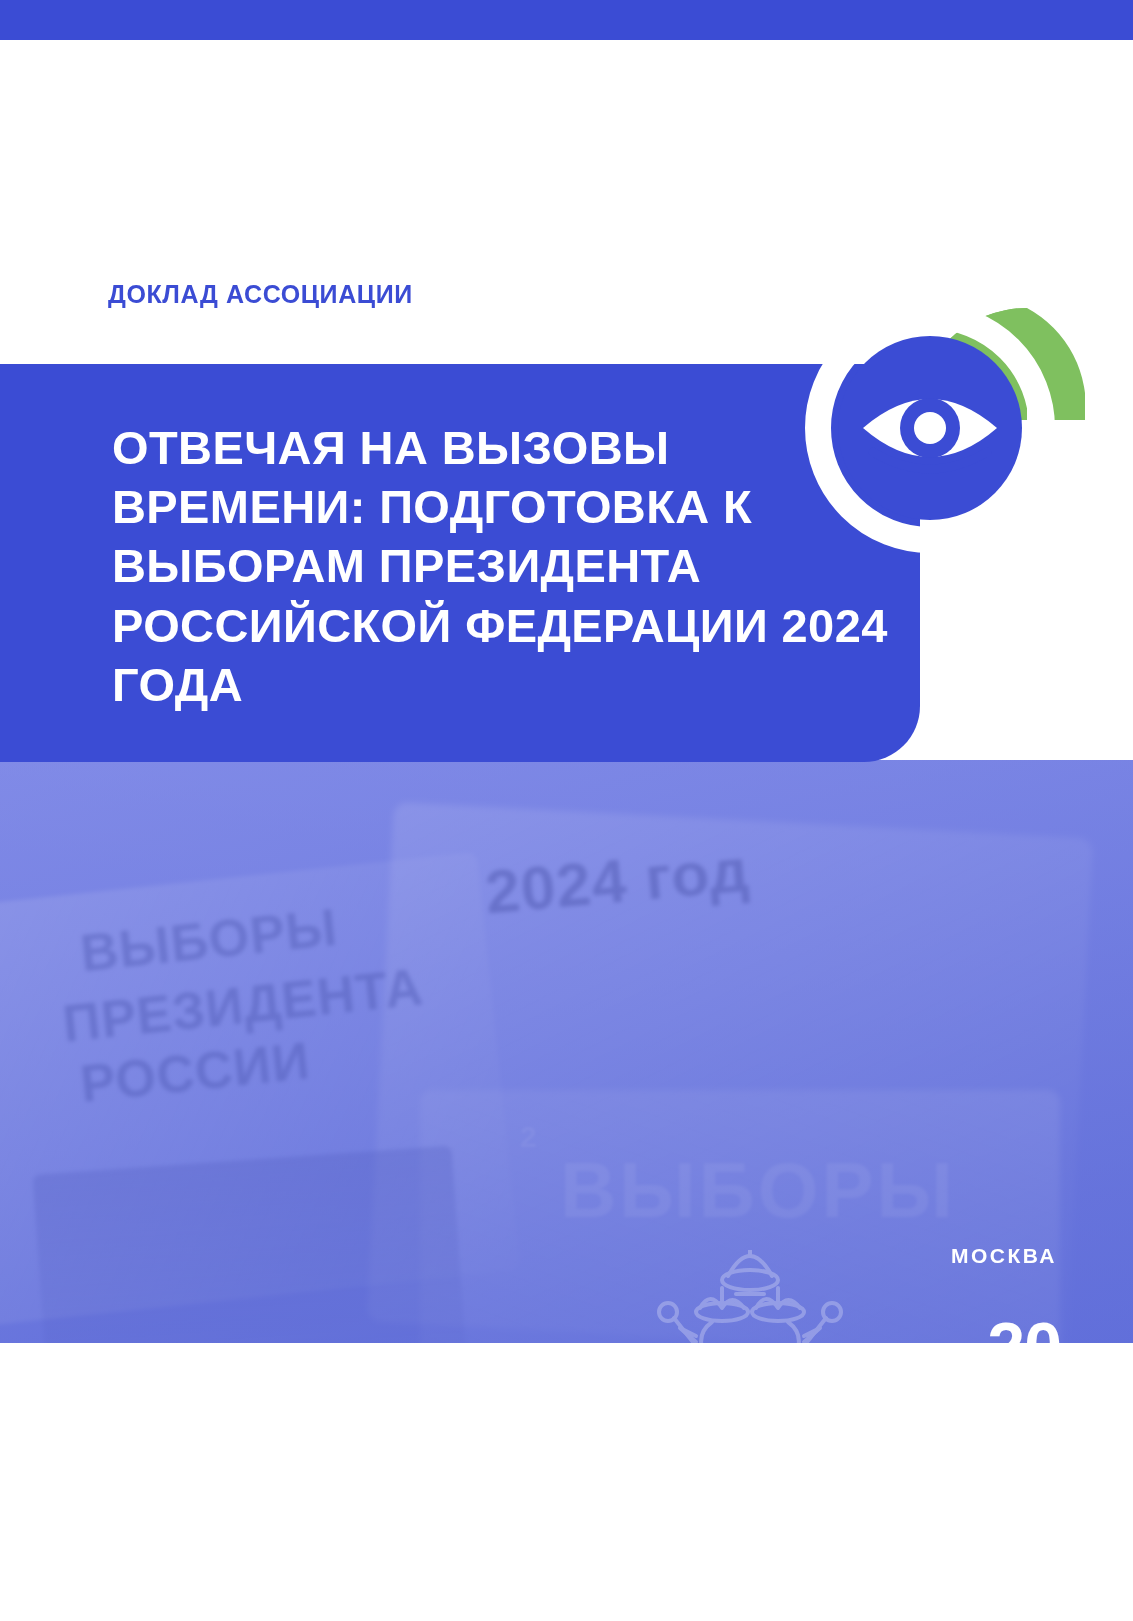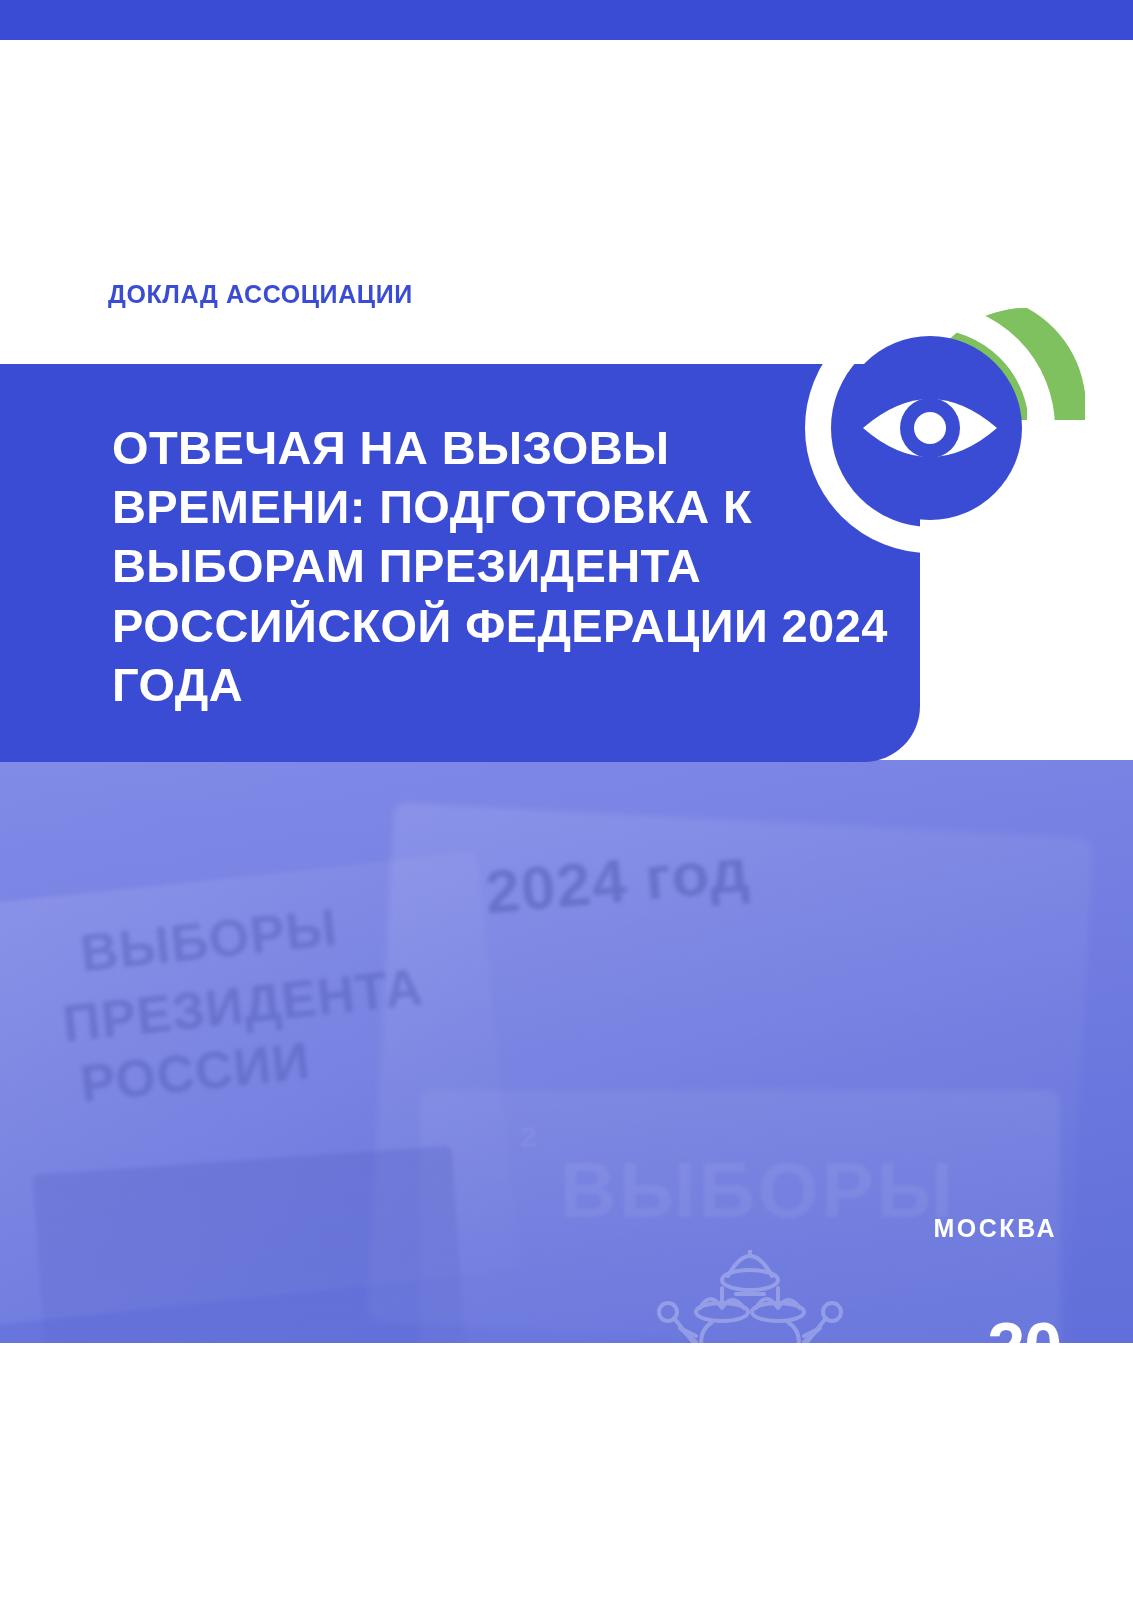--- a/index.html
+++ b/index.html
@@ -191,23 +191,23 @@
     left: 795px;
     top: 268px;
     width: 290px;
     height: 320px;
   }
 
   
   .city {
     position: absolute;
     right: 76px;
-    top: 1214px;
+    top: 1244px;
     color: #ffffff;
-    font-size: 25px;
+    font-size: 21px;
     font-weight: 600;
     letter-spacing: 2.5px;
     text-transform: uppercase;
   }
   .year-1 {
     position: absolute;
     right: 72px;
     top: 1312px;
     color: #ffffff;
     font-size: 68px;

